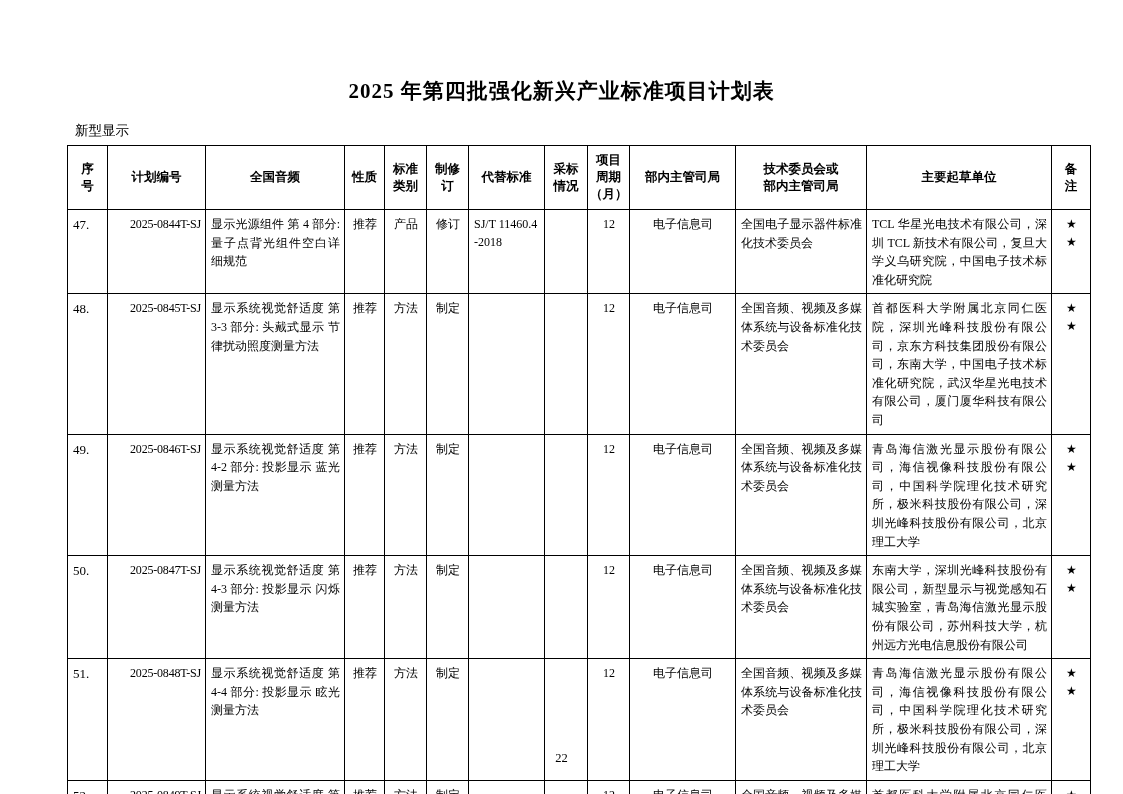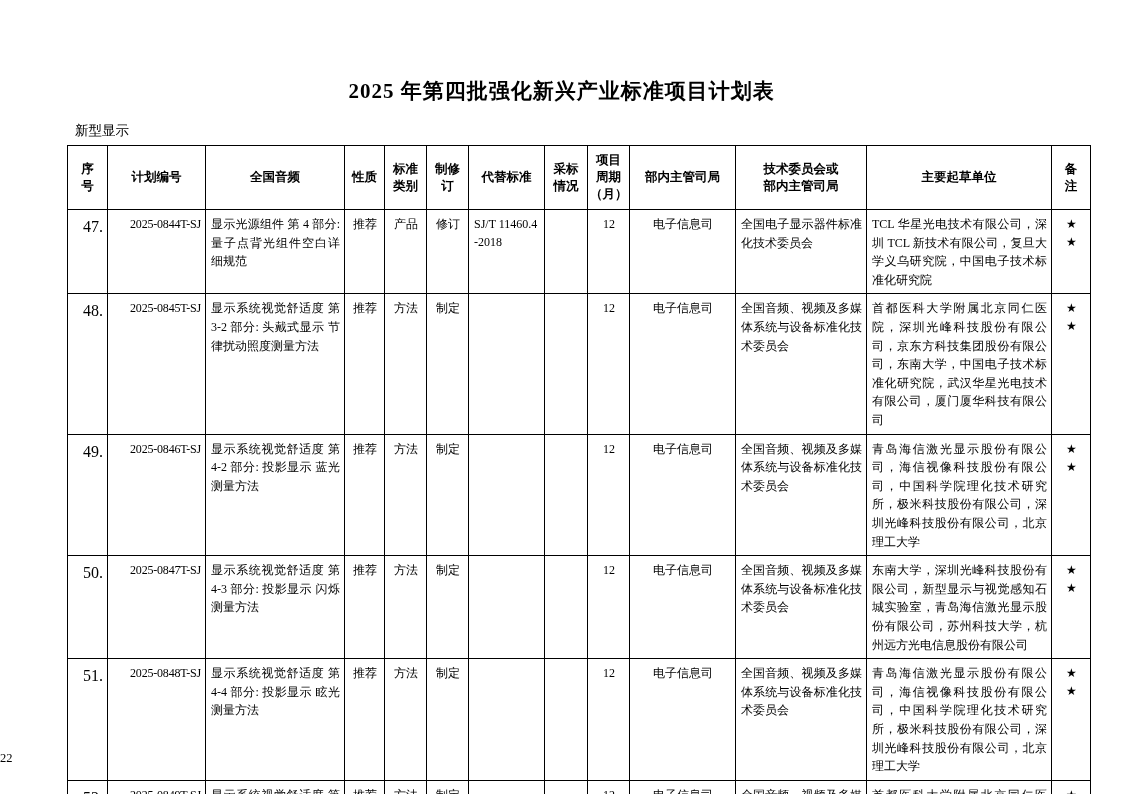--- a/index.html
+++ b/index.html
@@ -67,22 +67,22 @@
   col.c-cat      { width: 42px; }
   col.c-rev      { width: 42px; }
   col.c-replace  { width: 76px; }
   col.c-adopt    { width: 43px; }
   col.c-period   { width: 42px; }
   col.c-dept     { width: 106px; }
   col.c-tc       { width: 131px; }
   col.c-draft    { width: 185px; }
   col.c-note     { width: 39px; }
   .cell-seq {
-    text-align: right;
-    font-size: 16px;
+    text-align: left;
+    font-size: 13px;
     padding-top: 5px;
   }
   .cell-code {
     text-align: right;
     font-size: 12px;
     padding-top: 5px;
     letter-spacing: -0.2px;
   }
   .cell-name {
     text-align: justify;
@@ -120,20 +120,21 @@
     padding-top: 4px;
     line-height: 1.5;
     font-size: 12px;
   }
   .star { display: block; }
   .page-number {
     position: absolute;
     left: 0;
     right: 0;
     bottom: 28px;
+    text-align: center;
     font-size: 12.5px;
   }
   .hdr-stack { display: block; }
 </style>
 </head>
 <body>
 
 <div class="page">
 
   <h1 class="doc-title">2025 年第四批强化新兴产业标准项目计划表</h1>
@@ -210,21 +211,21 @@
           <td class="cell-tc">全国电子显示器件标准化技术委员会</td>
           <td class="cell-draft">TCL 华星光电技术有限公司，深圳 TCL 新技术有限公司，复旦大学义乌研究院，中国电子技术标准化研究院</td>
           <td class="cell-note">
             <span class="star">★</span>
             <span class="star">★</span>
           </td>
         </tr>
         <tr>
           <td class="cell-seq">48.</td>
           <td class="cell-code">2025-0845T-SJ</td>
-          <td class="cell-name">显示系统视觉舒适度 第 3-2 部分: 头戴式显示 节律扰动照度测量方法</td>
+          <td class="cell-name">显示系统视觉舒适度 第 3-3 部分: 头戴式显示 节律扰动照度测量方法</td>
           <td class="cell-small-center">推荐</td>
           <td class="cell-small-center">方法</td>
           <td class="cell-small-center">制定</td>
           <td class="cell-replace"></td>
           <td class="cell-small-center"></td>
           <td class="cell-small-center">12</td>
           <td class="cell-dept">电子信息司</td>
           <td class="cell-tc">全国音频、视频及多媒体系统与设备标准化技术委员会</td>
           <td class="cell-draft">首都医科大学附属北京同仁医院，深圳光峰科技股份有限公司，京东方科技集团股份有限公司，东南大学，中国电子技术标准化研究院，武汉华星光电技术有限公司，厦门厦华科技有限公司</td>
           <td class="cell-note">

